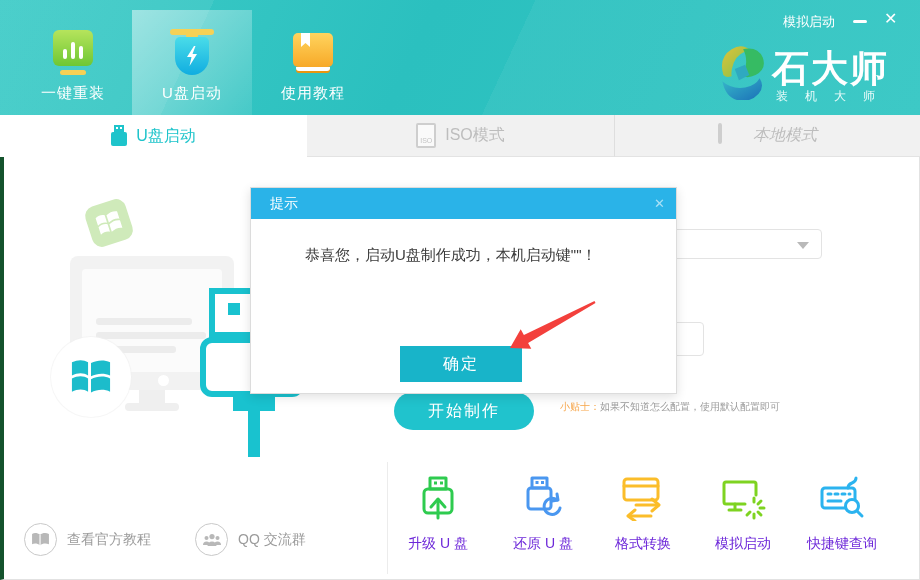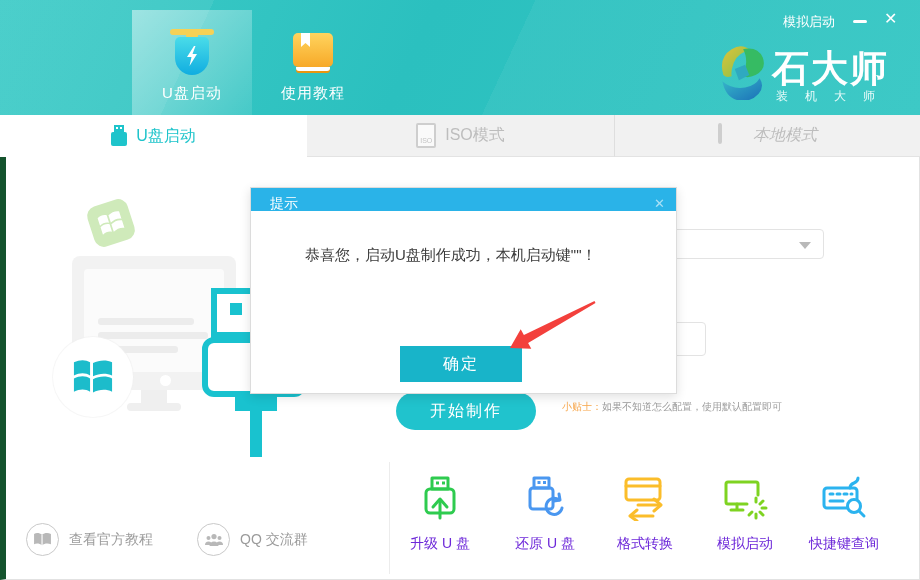--- a/index.html
+++ b/index.html
@@ -58,21 +58,21 @@
   .tab-usb-ic .b { position:absolute; left:0; top:7px; width:16px; height:14px; background:#1ec4cb; border-radius:2px; }
   .tab-doc-ic { position:relative; width:20px; height:25px; border:2px solid #cecece; border-radius:2px; background:#fafafa; }
   .tab-doc-ic span { position:absolute; left:2px; bottom:2px; font-size:7px; color:#c4c4c4; letter-spacing:0; }
   .tab-mon-ic { position:relative; width:26px; height:22px; }
   .tab-mon-ic .m { width:26px; height:16px; border:2px solid #cecece; border-radius:2px; background:#f6f6f6; }
   .tab-mon-ic .n { width:8px; height:3px; background:#cecece; margin:0 auto; }
   .tab-mon-ic .f { width:14px; height:2px; background:#cecece; margin:0 auto; }
 
   
   .content { position:absolute; left:0; top:157px; width:920px; height:423px; background:#fff;
-    border-left:6px solid #14532d; border-right:1px solid #e2e2e2; border-bottom:1px solid #e2e2e2; }
+    border-left:4px solid #14532d; border-right:1px solid #e2e2e2; border-bottom:1px solid #e2e2e2; }
 
   .ill-green-sq { position:absolute; left:84px; top:45px; width:42px; height:42px; background:#cfeaba; border-radius:10px; transform:rotate(-18deg); display:flex; align-items:center; justify-content:center; }
   .ill-monitor { position:absolute; left:66px; top:99px; width:164px; height:134px; background:#f2f2f2; border-radius:8px; }
   .ill-monitor .scr2 { position:absolute; left:12px; top:13px; right:12px; bottom:18px; background:#fbfbfb; border-radius:4px; }
   .ill-monitor .ln { position:absolute; left:26px; height:7px; border-radius:3px; background:#ececec; }
   .ill-monitor .dot { position:absolute; left:88px; bottom:4px; width:11px; height:11px; border-radius:50%; background:#fff; }
   .ill-neck { position:absolute; left:135px; top:233px; width:26px; height:13px; background:#efefef; }
   .ill-base { position:absolute; left:121px; top:246px; width:54px; height:8px; background:#efefef; border-radius:4px; }
   .ill-badge { position:absolute; left:47px; top:180px; width:80px; height:80px; background:#fff; border-radius:50%; display:flex; align-items:center; justify-content:center; box-shadow:0 0 0 1px rgba(240,240,240,0.6); }
 
@@ -94,34 +94,47 @@
   
   .f-link { position:absolute; display:flex; align-items:center; gap:10px; top:366px; cursor:pointer; }
   .f-link .circ { width:33px; height:33px; border:1px solid #c9c9c9; border-radius:50%; display:flex; align-items:center; justify-content:center; }
   .f-link .lbl { font-size:14px; color:#9b9b9b; }
   .f-divider { position:absolute; left:383px; top:305px; width:1px; height:112px; background:#ececec; }
   .f-tool { position:absolute; top:318px; width:92px; text-align:center; cursor:pointer; }
   .f-tool .lbl { display:block; margin-top:10px; font-size:14px; color:#6d28d9; white-space:nowrap; }
 
   
   .dialog { position:absolute; left:250px; top:187px; width:427px; height:207px; background:#fff; border:1px solid #dcdcdc; box-shadow:0 3px 10px rgba(0,0,0,0.12); z-index:20; }
-  .dlg-head { position:relative; height:23px; background:#2ab3e8; color:#fff; font-size:14px; line-height:31px; padding-left:19px; }
+  .dlg-head { position:relative; height:31px; background:#2ab3e8; color:#fff; font-size:14px; line-height:31px; padding-left:19px; }
   .dlg-close { position:absolute; right:11px; top:0; line-height:31px; font-size:13px; color:rgba(255,255,255,0.6); cursor:pointer; }
   .dlg-msg { position:absolute; left:54px; top:58px; font-size:15px; color:#3a3a3a; }
   .dlg-ok { position:absolute; left:149px; top:158px; width:122px; height:36px; background:#18b4c9; color:#fff; font-size:16px; text-align:center; line-height:36px; letter-spacing:2px; cursor:pointer; }
 
   .arrow-annot { position:absolute; left:495px; top:293px; z-index:30; }
 </style>
 </head>
 <body>
 
 <div class="app">
 
   <div class="header">
 
+    <div class="tool-item" style="left:13px;">
+      <div class="ti-icon">
+        <div class="icon-reinstall">
+          <div class="scr">
+              <span class="bar" style="height:10px"></span>
+              <span class="bar" style="height:17px"></span>
+              <span class="bar" style="height:13px"></span>
+            </div>
+          <div class="stand"></div>
+        </div>
+      </div>
+      <span class="ti-label">一键重装</span>
+    </div>
 
     <div class="tool-item active" style="left:132px;">
       <div class="ti-icon">
         <div class="icon-usbboot">
           <div class="cap"></div>
             <div class="captab"></div>
           <div class="shield">
             <svg width="14" height="20" viewBox="0 0 14 20">
               <polygon points="9,0 2,11 6.5,11 4.5,20 12,8 7.5,8 10.5,0" fill="#fff"></polygon>
             </svg>

